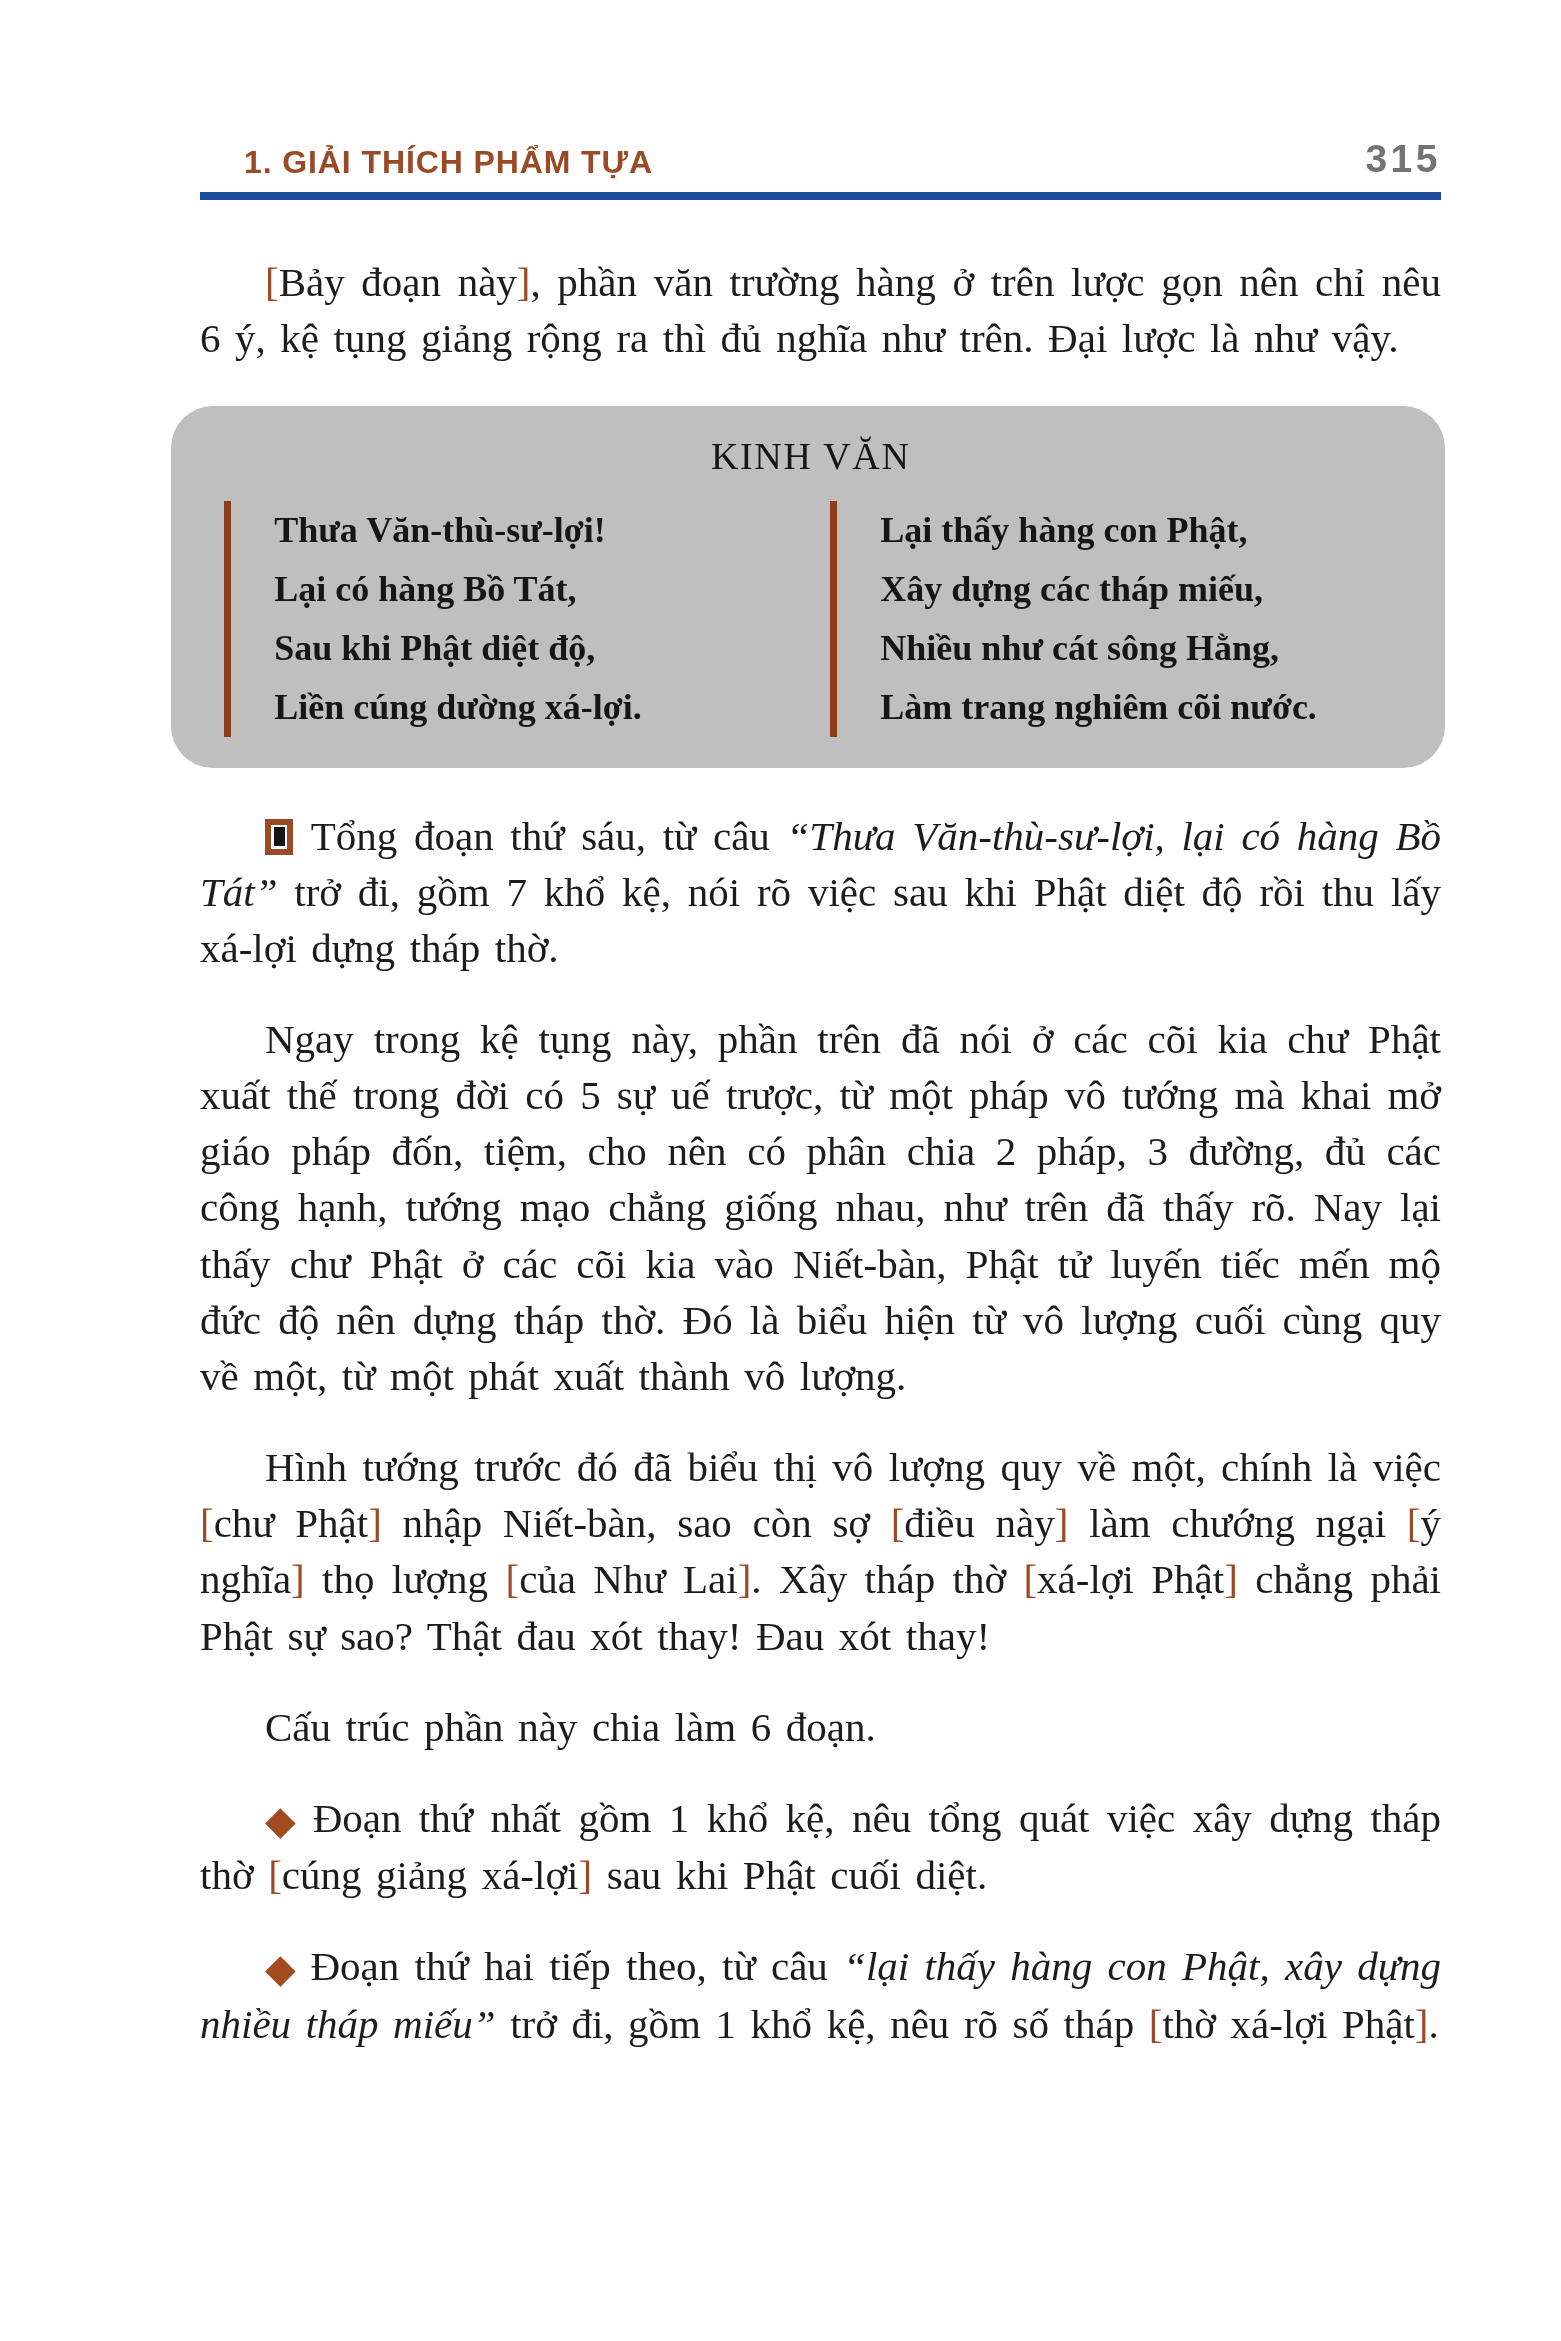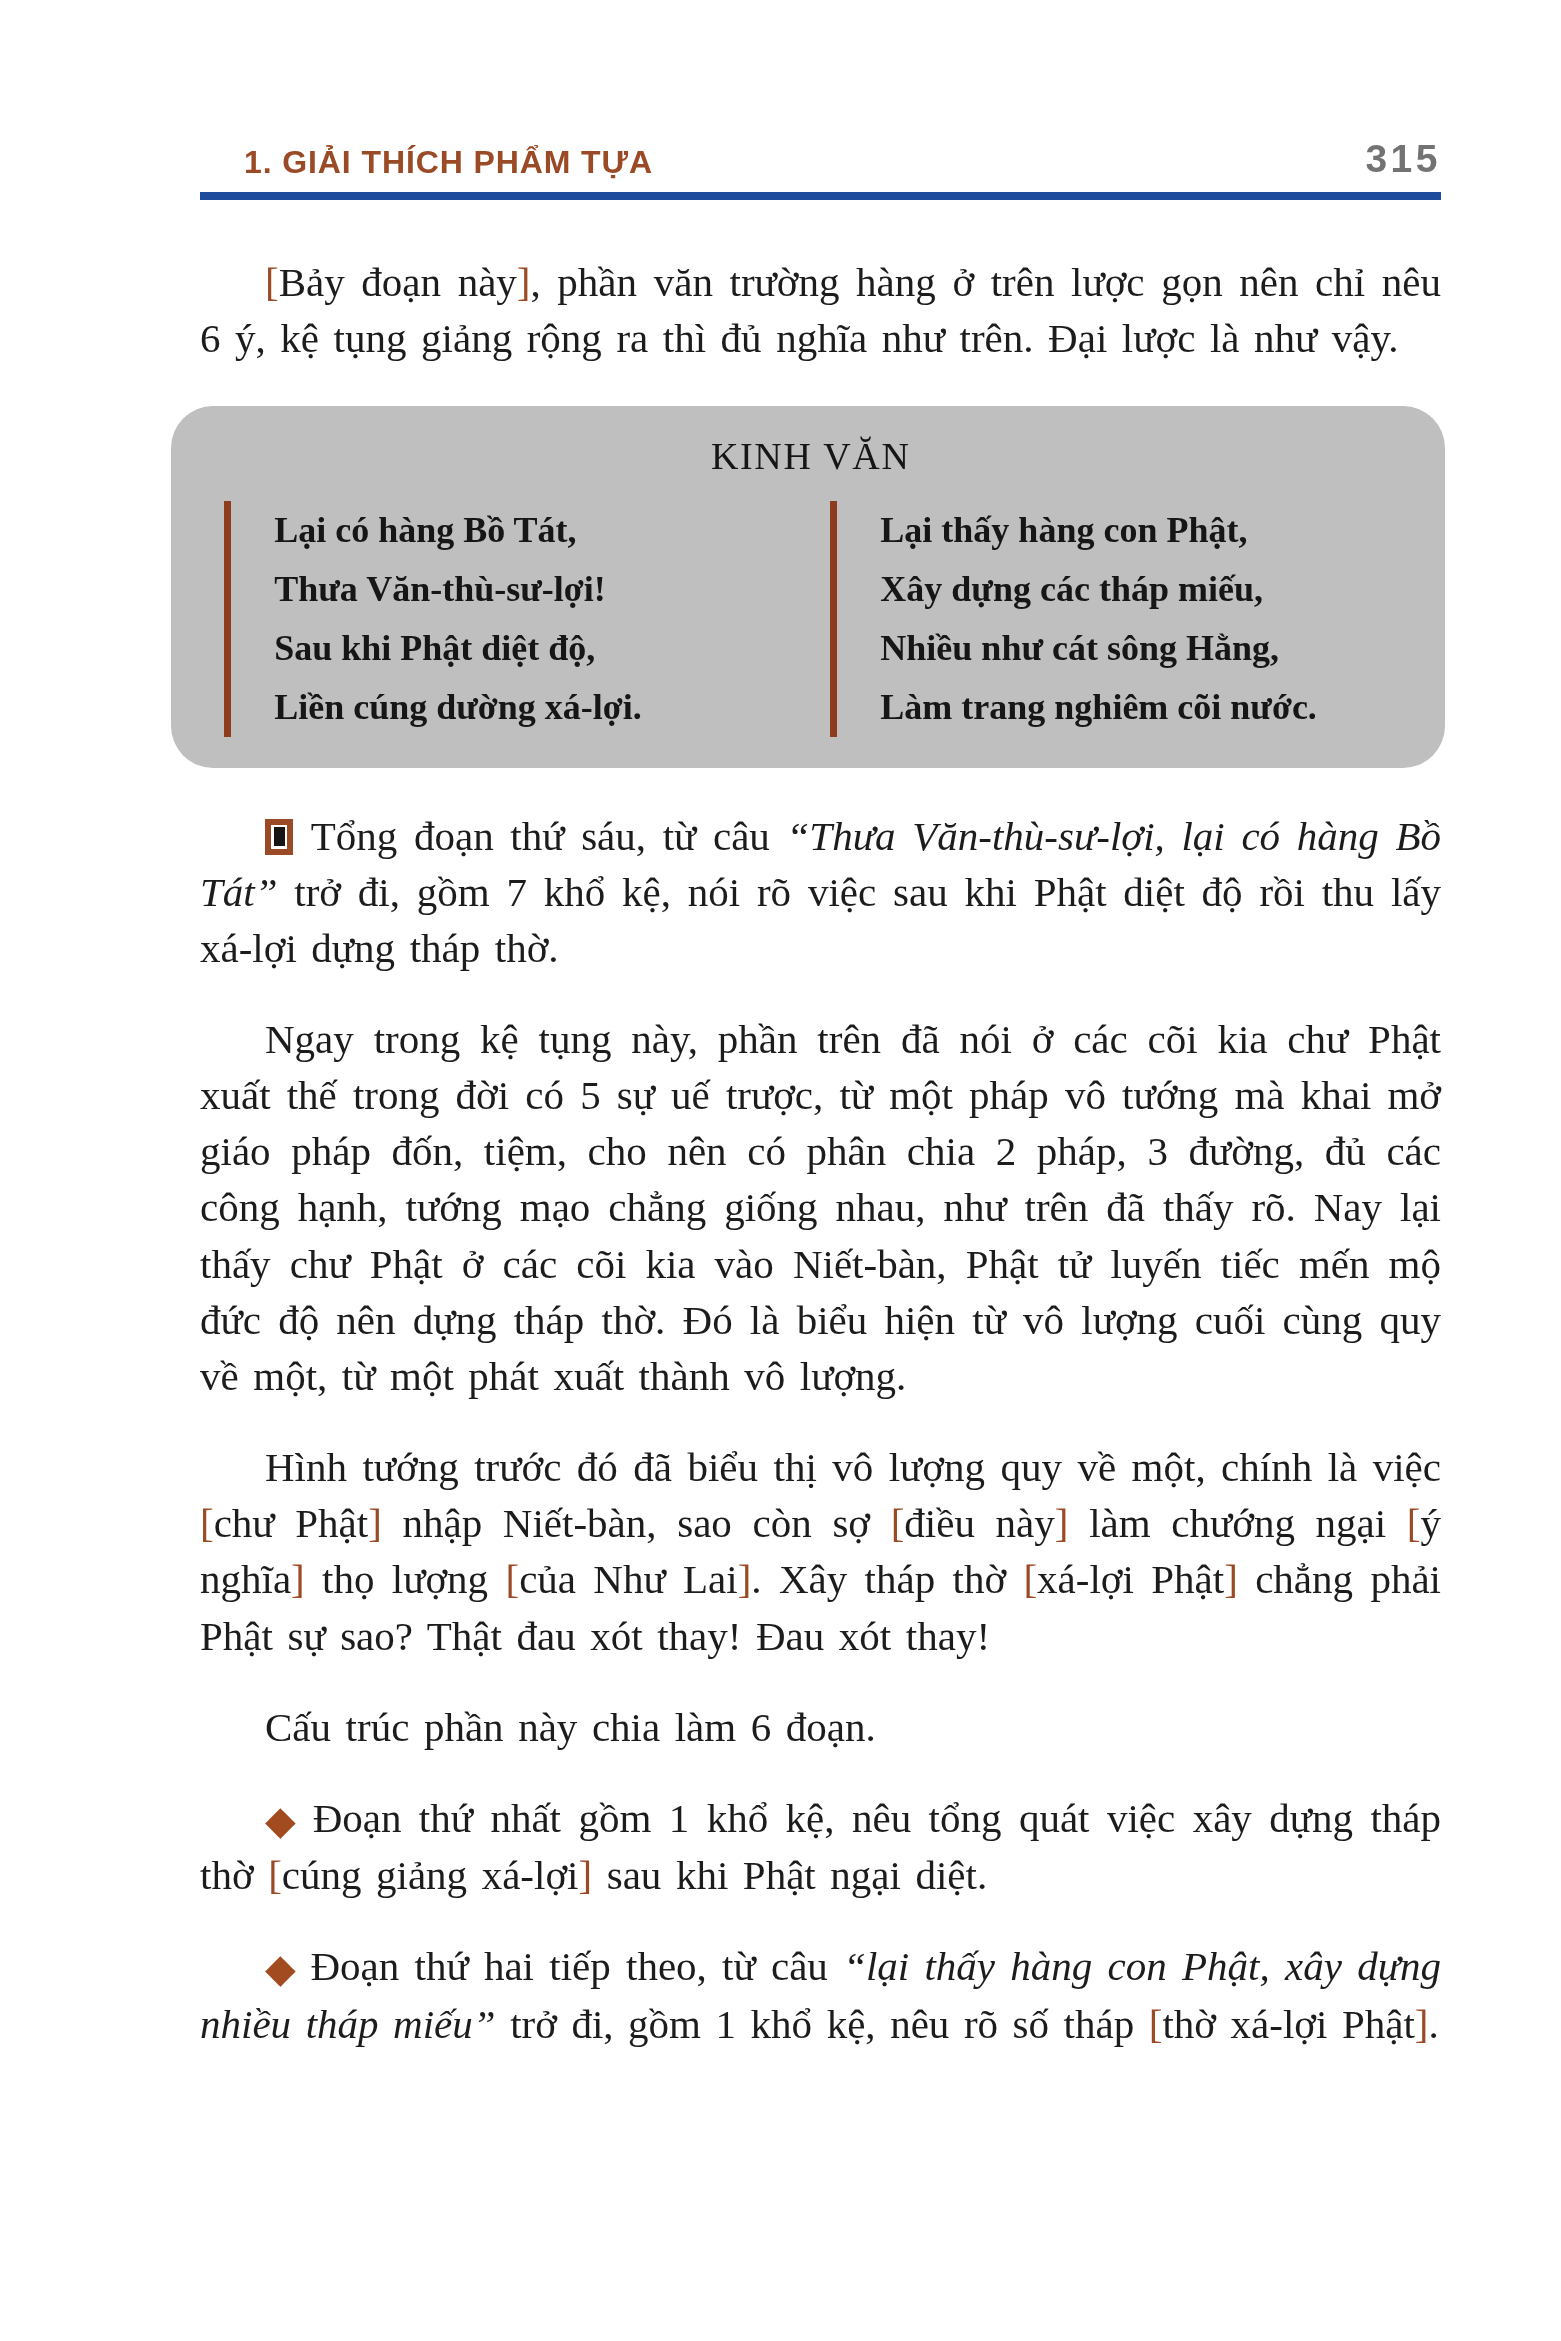--- a/index.html
+++ b/index.html
@@ -77,38 +77,38 @@
   <main class="page-body">
 
     <div>
         <p class="body-para"><span class="accent">[</span><span>Bảy đoạn này</span><span class="accent">]</span><span>, phần văn trường hàng ở trên lược gọn nên chỉ nêu 6 ý, kệ tụng giảng rộng ra thì đủ nghĩa như trên. Đại lược là như vậy.</span></p>
       </div>
 
     <section class="kinh-box">
       <h2 class="kinh-title">KINH VĂN</h2>
       <div class="verse-row">
         <div class="verse-col first">
+            <div class="verse-line">Thưa Văn-thù-sư-lợi!</div>
             <div class="verse-line">Lại có hàng Bồ Tát,</div>
-            <div class="verse-line">Thưa Văn-thù-sư-lợi!</div>
             <div class="verse-line">Sau khi Phật diệt độ,</div>
             <div class="verse-line">Liền cúng dường xá-lợi.</div>
           </div>
         <div class="verse-col">
             <div class="verse-line">Lại thấy hàng con Phật,</div>
             <div class="verse-line">Xây dựng các tháp miếu,</div>
             <div class="verse-line">Nhiều như cát sông Hằng,</div>
             <div class="verse-line">Làm trang nghiêm cõi nước.</div>
           </div>
       </div>
     </section>
 
     <div>
         <p class="body-para"><span class="square-icon"><span class="square-inner"></span></span><span>Tổng đoạn thứ sáu, từ câu </span><span class="italic">“Thưa Văn-thù-sư-lợi, lại có hàng Bồ Tát”</span><span> trở đi, gồm 7 khổ kệ, nói rõ việc sau khi Phật diệt độ rồi thu lấy xá-lợi dựng tháp thờ.</span></p>
         <p class="body-para"><span>Ngay trong kệ tụng này, phần trên đã nói ở các cõi kia chư Phật xuất thế trong đời có 5 sự uế trược, từ một pháp vô tướng mà khai mở giáo pháp đốn, tiệm, cho nên có phân chia 2 pháp, 3 đường, đủ các công hạnh, tướng mạo chẳng giống nhau, như trên đã thấy rõ. Nay lại thấy chư Phật ở các cõi kia vào Niết-bàn, Phật tử luyến tiếc mến mộ đức độ nên dựng tháp thờ. Đó là biểu hiện từ vô lượng cuối cùng quy về một, từ một phát xuất thành vô lượng.</span></p>
         <p class="body-para"><span>Hình tướng trước đó đã biểu thị vô lượng quy về một, chính là việc </span><span class="accent">[</span><span>chư Phật</span><span class="accent">]</span><span> nhập Niết-bàn, sao còn sợ </span><span class="accent">[</span><span>điều này</span><span class="accent">]</span><span> làm chướng ngại </span><span class="accent">[</span><span>ý nghĩa</span><span class="accent">]</span><span> thọ lượng </span><span class="accent">[</span><span>của Như Lai</span><span class="accent">]</span><span>. Xây tháp thờ </span><span class="accent">[</span><span>xá-lợi Phật</span><span class="accent">]</span><span> chẳng phải Phật sự sao? Thật đau xót thay! Đau xót thay!</span></p>
         <p class="body-para"><span>Cấu trúc phần này chia làm 6 đoạn.</span></p>
-        <p class="body-para"><span class="diamond">◆</span><span>Đoạn thứ nhất gồm 1 khổ kệ, nêu tổng quát việc xây dựng tháp thờ </span><span class="accent">[</span><span>cúng giảng xá-lợi</span><span class="accent">]</span><span> sau khi Phật ngại diệt.</span></p>
+        <p class="body-para"><span class="diamond">◆</span><span>Đoạn thứ nhất gồm 1 khổ kệ, nêu tổng quát việc xây dựng tháp thờ </span><span class="accent">[</span><span>cúng giảng xá-lợi</span><span class="accent">]</span><span> sau khi Phật cuối diệt.</span></p>
         <p class="body-para"><span class="diamond">◆</span><span>Đoạn thứ hai tiếp theo, từ câu </span><span class="italic">“lại thấy hàng con Phật, xây dựng nhiều tháp miếu”</span><span> trở đi, gồm 1 khổ kệ, nêu rõ số tháp </span><span class="accent">[</span><span>thờ xá-lợi Phật</span><span class="accent">]</span><span>.</span></p>
       </div>
 
   </main>
 </div>
 
 
 </body></html>

